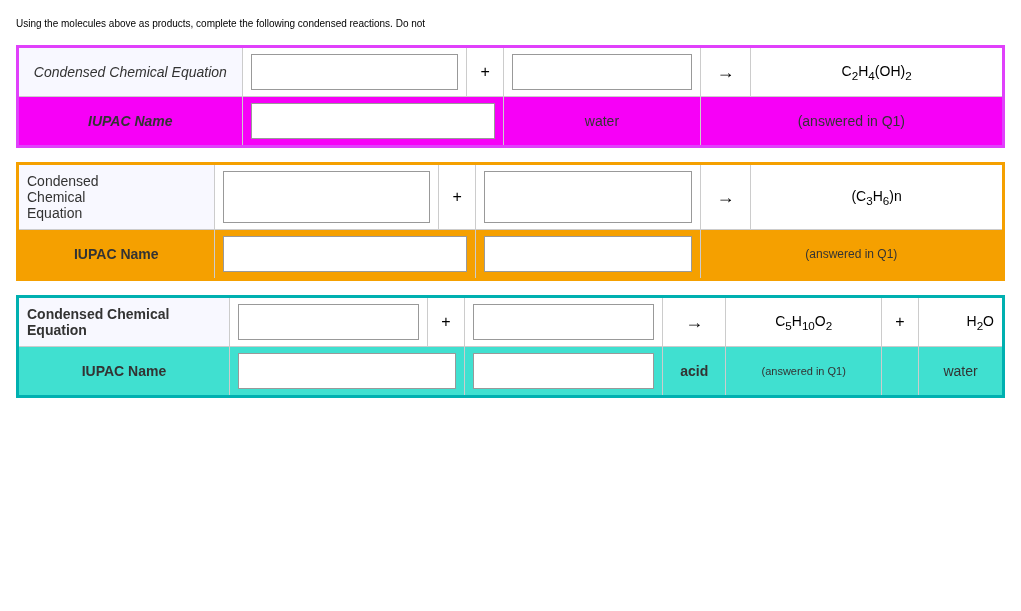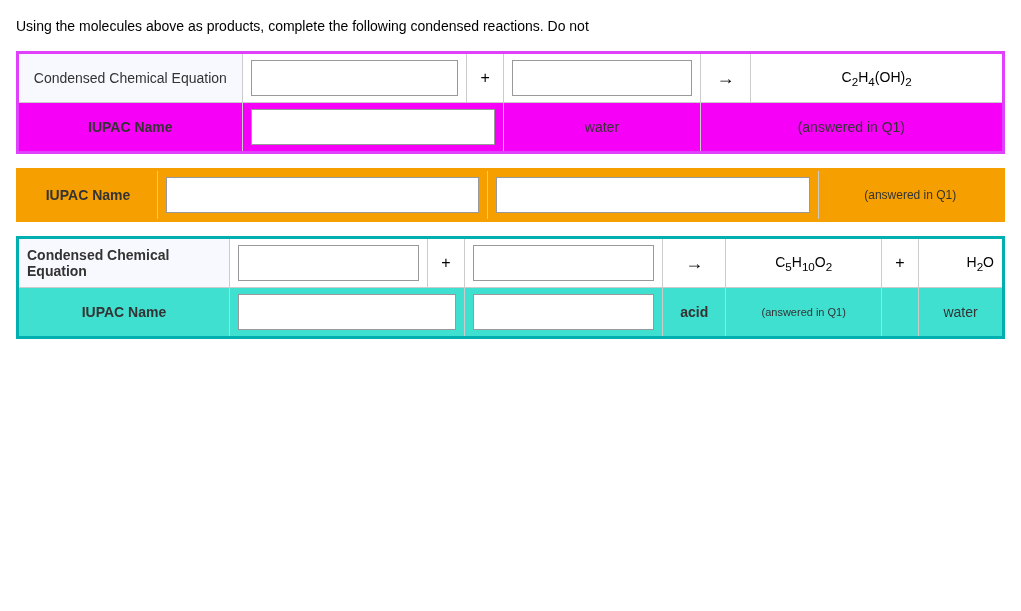--- a/index.html
+++ b/index.html
@@ -8,21 +8,21 @@
       font-size: 14px;
       background: #fff;
       padding: 16px;
       width: 1021px;
       min-height: 611px;
     }
 
     .instructions {
       margin-bottom: 14px;
       line-height: 1.5;
-      font-size: 14px;
+      font-size: 10px;
     }
 
     
     .reaction-table {
       width: 100%;
       border-collapse: collapse;
       margin-bottom: 14px;
     }
 
     .reaction-table td {
@@ -51,20 +51,21 @@
 
     
     .table1 {
       border: 3px solid #e040fb;
     }
     .table1 .label-cell {
       background: #f8f8ff;
       text-align: left;
       width: 160px;
       color: #333;
+      font-style: italic;
     }
     .table1 .iupac-row td {
       background: #f700f7;
       color: #333;
     }
     .table1 .iupac-row .label-cell {
       background: #f700f7;
       color: #333;
       font-weight: bold;
     }
@@ -163,20 +164,40 @@
       </td>
       <td colspan="2" style="text-align:center;">
         <span>(answered in Q1)</span>
       </td>
     </tr>
   </tbody>
 </table>
 
 <table class="reaction-table table2">
   <tbody>
+    <tr>
+      <td class="label-cell" style="text-align:left; vertical-align:top; padding-top:8px;">
+        <span>Condensed<br>Chemical<br>Equation</span>
+      </td>
+      <td style="width:160px;">
+        <input class="input-box-tall" type="text" style="">
+      </td>
+      <td class="plus-cell">
+        <span>+</span>
+      </td>
+      <td style="width:160px;">
+        <input class="input-box-tall" type="text" style="">
+      </td>
+      <td class="arrow-cell">
+        <span>→</span>
+      </td>
+      <td class="product-cell">
+        (C<sub>3</sub>H<sub>6</sub>)n
+      </td>
+    </tr>
     <tr class="iupac-row">
       <td class="label-cell" style="text-align:center;">
         <span>IUPAC Name</span>
       </td>
       <td colspan="2">
         <input class="input-box" type="text" style="">
       </td>
       <td colspan="1">
         <input class="input-box" type="text" style="">
       </td>

